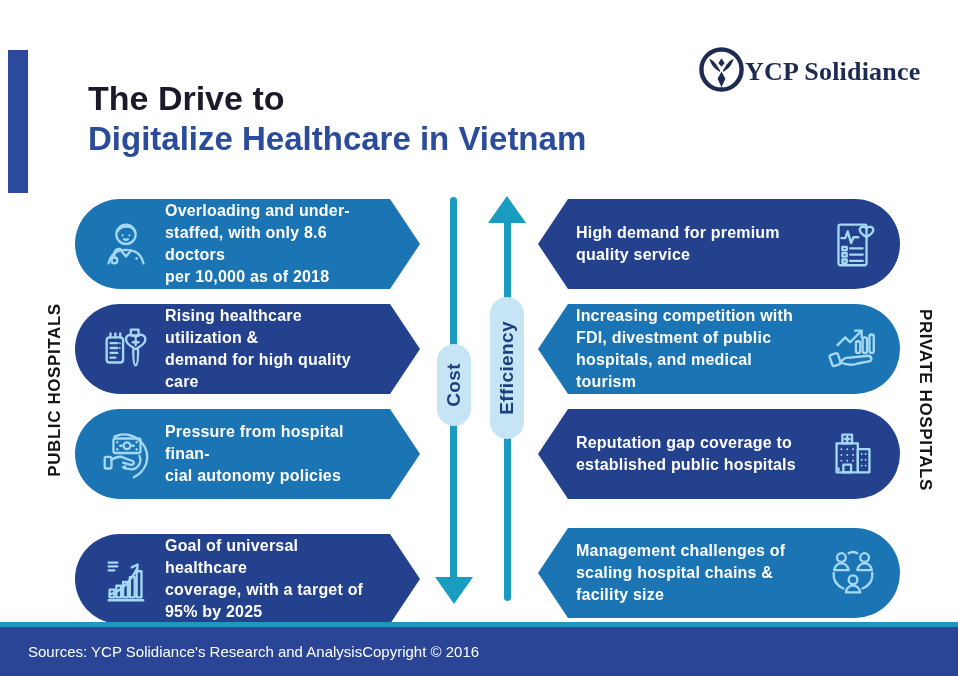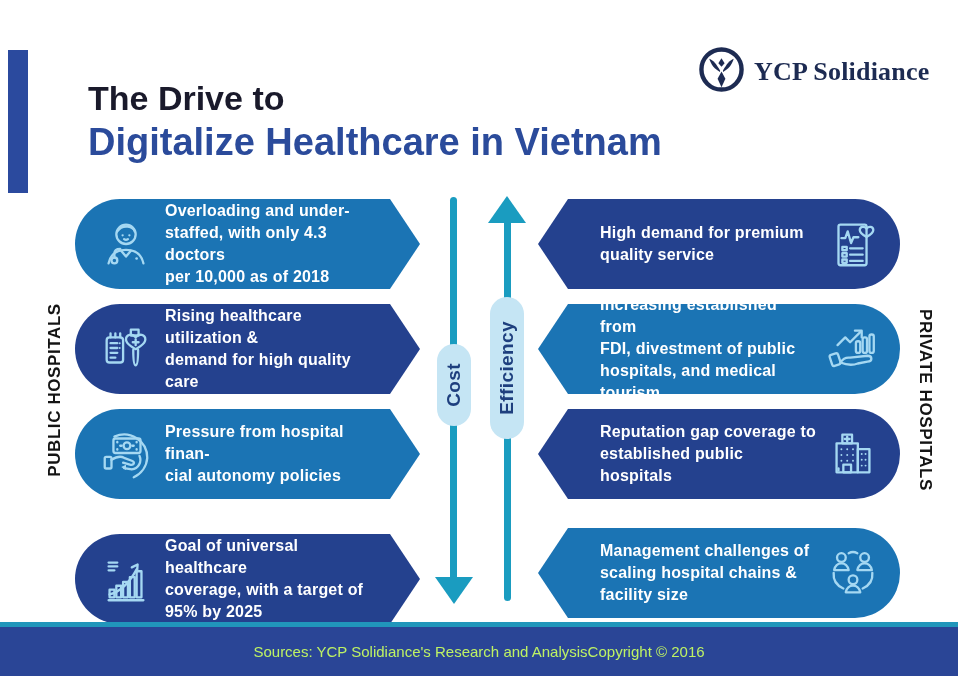--- a/index.html
+++ b/index.html
@@ -9,23 +9,23 @@
     --accent-bar:#2B4A9E; --footer-divider:#2196BB; --logo-navy:#1D2B52;
   }
   *{margin:0;padding:0;box-sizing:border-box}
   body{background:#777;font-family:"Liberation Sans",sans-serif}
   .canvas{position:relative;width:958px;height:676px;background:#fff;overflow:hidden;margin:0 auto}
 
   .accent-bar{position:absolute;left:8px;top:50px;width:20px;height:143px;background:var(--accent-bar)}
 
   .title{position:absolute;left:88px;top:78px;line-height:1.22;font-weight:bold}
   .title .l1{font-size:34px;color:var(--title-dark)}
-  .title .l2{font-size:38px;color:var(--title-blue)}
-
-  .logo{position:absolute;left:698px;top:46px;display:flex;align-items:center;gap:9px}
+  .title .l2{font-size:33px;color:var(--title-blue)}
+
+  .logo{position:absolute;left:698px;top:46px;display:flex;align-items:center;}
   .logo-text{font-family:"Liberation Serif",serif;font-weight:bold;font-size:26px;color:var(--logo-navy);letter-spacing:.2px}
 
   .vlabel{position:absolute;font-weight:bold;font-size:17px;color:#141414;letter-spacing:.6px;white-space:nowrap}
   .vlabel.left{left:55px;top:390px;transform:translate(-50%,-50%) rotate(-90deg)}
   .vlabel.right{left:925px;top:400px;transform:translate(-50%,-50%) rotate(90deg)}
 
   
   .pill{position:absolute;height:90px}
   .pill .body{position:absolute;inset:0;display:flex;align-items:center}
   .pill.blue .body,.pill.blue .tip{background:var(--box-blue)}
@@ -33,21 +33,21 @@
   .pill.leftcol{left:75px;width:315px}
   .pill.leftcol .body{border-radius:45px 0 0 45px}
   .pill.leftcol .tip{position:absolute;left:100%;top:0;width:30px;height:100%;
       clip-path:polygon(0 0,100% 50%,0 100%)}
   .pill.rightcol{left:568px;width:332px}
   .pill.rightcol .body{border-radius:0 45px 45px 0}
   .pill.rightcol .tip{position:absolute;right:100%;top:0;width:30px;height:100%;
       clip-path:polygon(100% 0,0 50%,100% 100%)}
   .pill-text{color:#fff;font-size:16px;font-weight:bold;line-height:1.38;white-space:pre-line;letter-spacing:.2px}
   .pill.leftcol .pill-text{margin-left:90px;margin-right:8px}
-  .pill.rightcol .pill-text{margin-left:32px;margin-right:84px}
+  .pill.rightcol .pill-text{margin-left:8px;margin-right:84px}
   .pill-icon{position:absolute;top:50%;transform:translateY(-50%);width:58px;height:58px}
   .pill.leftcol .pill-icon{left:22px}
   .pill.rightcol .pill-icon{right:18px}
   .pill-icon svg{width:100%;height:100%}
   .ic{stroke:var(--icon-stroke);fill:none;stroke-width:2.4;stroke-linecap:round;stroke-linejoin:round}
   .icf{fill:var(--icon-stroke);stroke:none}
 
   
   .arrow-line{position:absolute;width:7px;background:var(--arrow-teal)}
   .arrow-head{position:absolute;width:38px;height:27px;background:var(--arrow-teal)}
@@ -58,22 +58,22 @@
   .axis-pill{position:absolute;width:34px;background:var(--label-pill-bg);border-radius:17px;
       display:flex;align-items:center;justify-content:center}
   .axis-pill span{writing-mode:vertical-rl;transform:rotate(180deg);
       font-weight:bold;font-size:19px;color:var(--label-pill-text);letter-spacing:.4px}
   .cost-pill{left:437px;top:344px;height:82px}
   .eff-pill{left:490px;top:297px;height:142px}
 
   
   .footer-divider{position:absolute;left:0;top:622px;width:100%;height:5px;background:var(--footer-divider)}
   .footer{position:absolute;left:0;top:627px;width:100%;height:49px;background:var(--footer-bg);
-      display:flex;align-items:center;justify-content:center;padding:8px 28px;
-      color:#bef264;font-size:15px}
+      display:flex;align-items:center;justify-content:flex-start;padding:8px 28px;
+      color:#ffffff;font-size:15px}
 </style>
 </head>
 <body>
 
 <div class="canvas">
 
   <div class="accent-bar"></div>
 
   <div class="title">
     <div class="l1">The Drive to</div>
@@ -103,21 +103,21 @@
   <div class="axis-pill cost-pill">
     <span>Cost</span>
   </div>
   <div class="axis-pill eff-pill">
     <span>Efficiency</span>
   </div>
 
   <div class="pill leftcol blue" style="top:199px">
     <div class="body">
         <span class="pill-text">Overloading and under-
-staffed, with only 4.3 doctors
+staffed, with only 8.6 doctors
 per 10,000 as of 2018</span>
       </div>
     <div class="tip"></div>
     <span class="pill-icon">
       <svg viewBox="0 0 60 60">
         <circle class="ic" cx="30" cy="20" r="10"></circle>
         <path class="ic" d="M21 17 q4-6 11-5 q6 1 7 5"></path>
         <circle class="icf" cx="26.5" cy="21" r="1.2"></circle>
           <circle class="icf" cx="33.5" cy="21" r="1.2"></circle>
         <path class="ic" d="M28 25 q2 1.5 4 0"></path>
@@ -208,21 +208,21 @@
         <rect class="ic" x="19" y="33" width="4.5" height="3.5"></rect>
         <rect class="ic" x="19" y="39.5" width="4.5" height="3.5"></rect>
         <rect class="ic" x="19" y="46" width="4.5" height="3.5"></rect>
         <path class="ic" d="M27 34.5 h13 M27 41 h13 M27 47.5 h13"></path>
       </svg>
     </span>
   </div>
 
   <div class="pill rightcol blue" style="top:304px">
     <div class="body">
-        <span class="pill-text">Increasing established from
+        <span class="pill-text">Increasing competition with
 FDI, divestment of public
 hospitals, and medical tourism</span>
       </div>
     <div class="tip"></div>
     <span class="pill-icon">
       <svg viewBox="0 0 60 60">
         <path class="ic" d="M14 26 l8-8 5 5 11-11"></path>
         <path class="ic" d="M32 11 h7 v7"></path>
         <rect class="ic" x="33" y="22" width="4.5" height="12" rx="2"></rect>
         <rect class="ic" x="40" y="18" width="4.5" height="16" rx="2"></rect>

